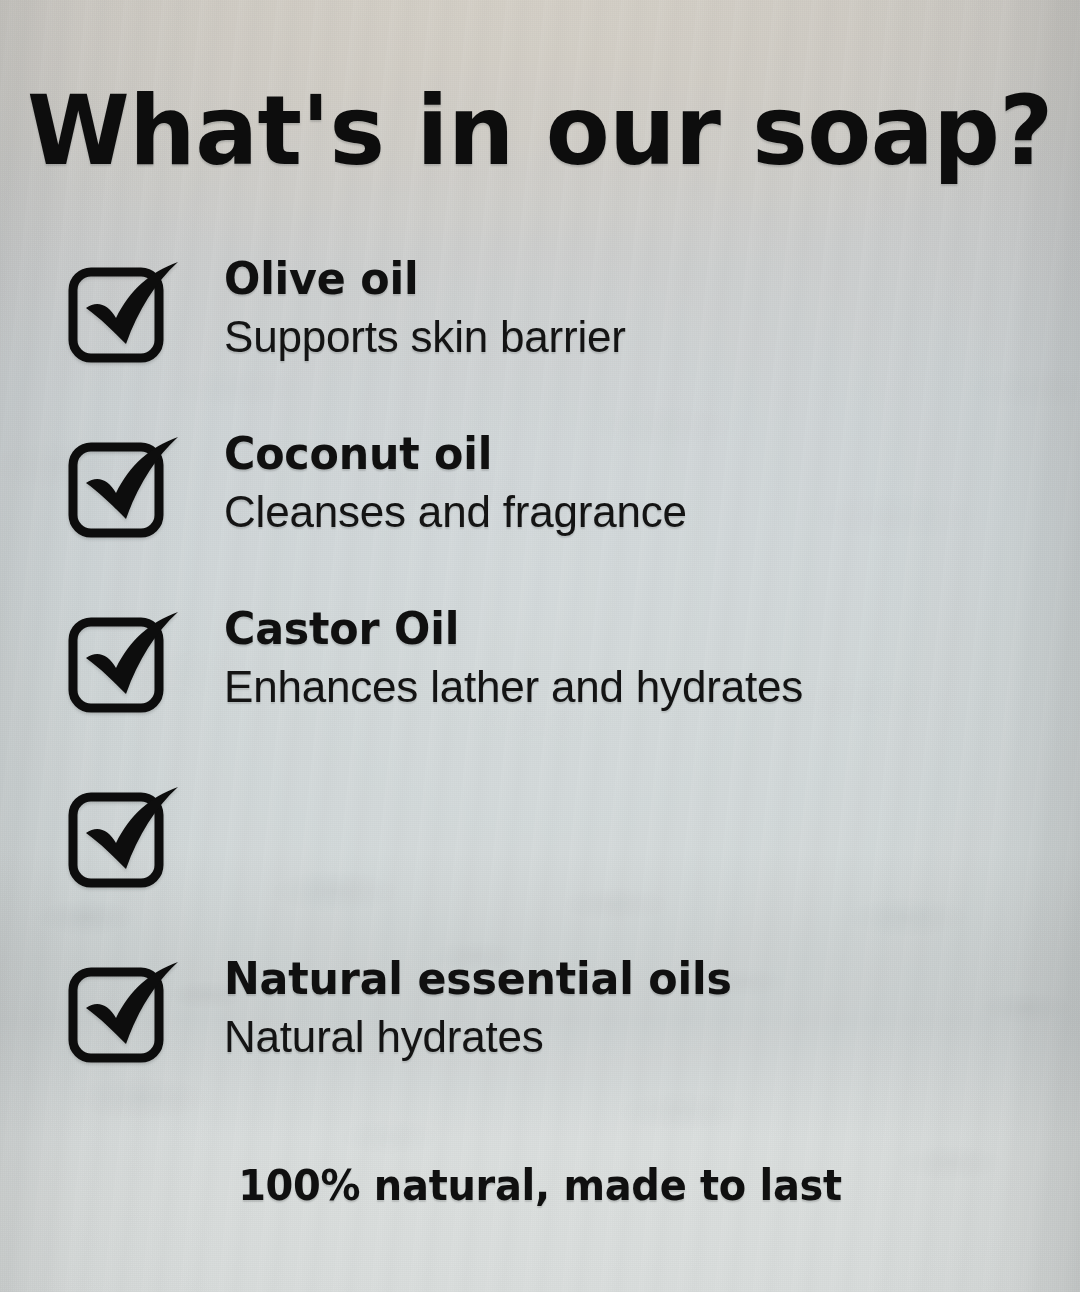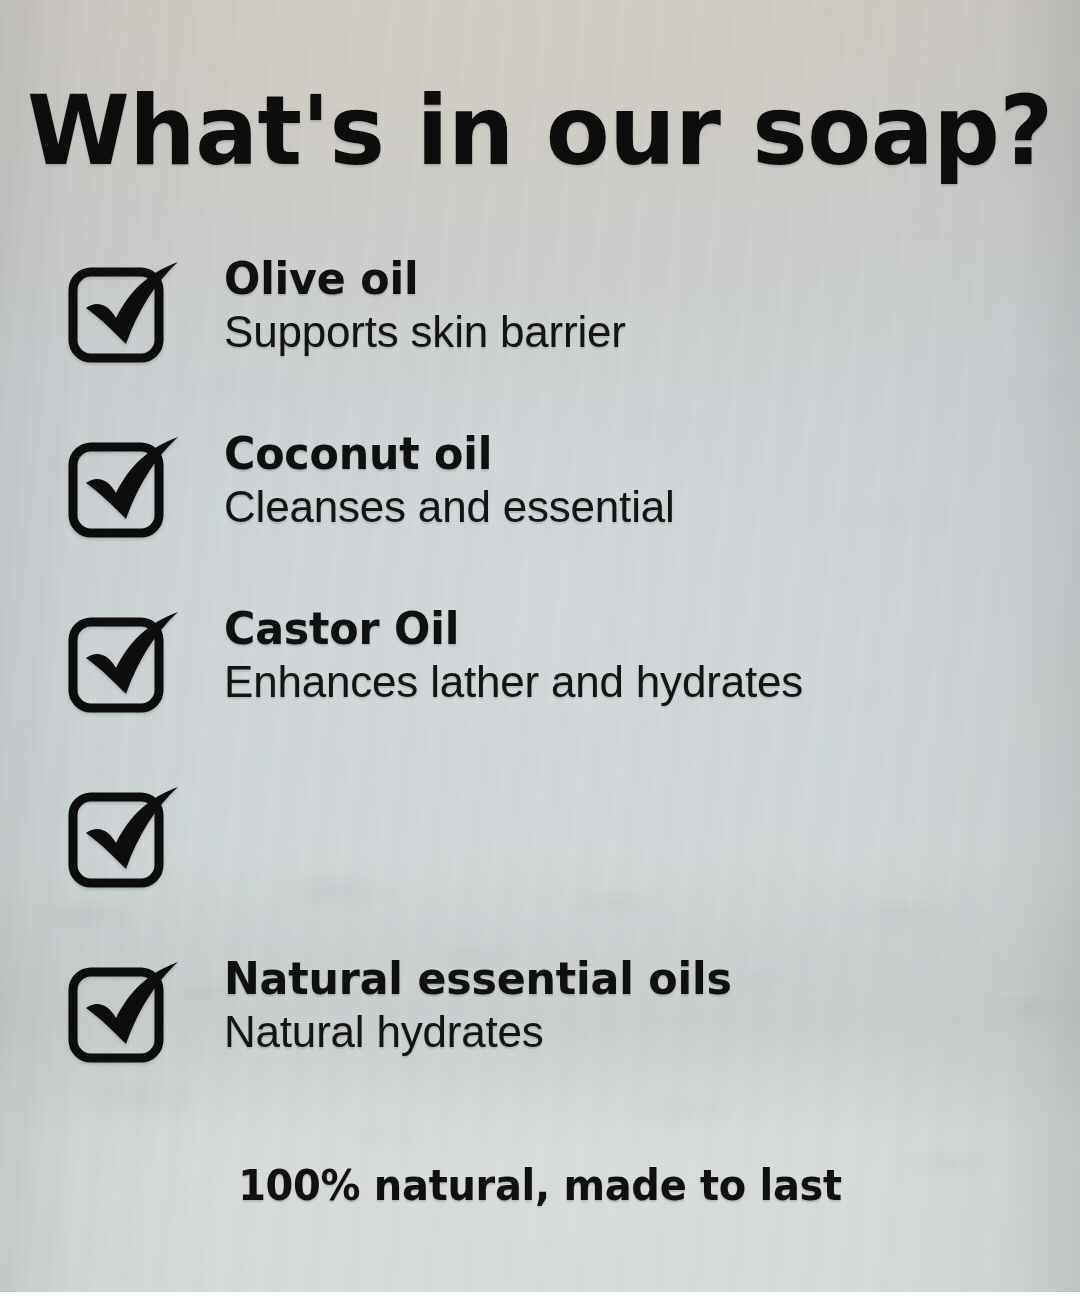--- a/index.html
+++ b/index.html
@@ -197,20 +197,21 @@
     line-height: 54px;
     letter-spacing: -0.2px;
     color: #101010;
     transform: scaleX(0.95);
     transform-origin: left center;
     white-space: nowrap;
     text-shadow: 0 1.5px 1.5px rgba(60,64,66,0.20);
   }
 
   .item-desc {
+    margin-top: 5px;
     font-family: "Liberation Sans", sans-serif;
     font-weight: 400;
     font-size: 44px;
     line-height: 52px;
     letter-spacing: -0.2px;
     color: #141414;
     white-space: nowrap;
     text-shadow: 0 1.5px 1.5px rgba(60,64,66,0.18);
   }
 
@@ -266,21 +267,21 @@
 
       <div class="item">
         <span class="checkbox">
           <svg viewBox="0 0 124 112" xmlns="http://www.w3.org/2000/svg">
             <rect x="9" y="16" width="86" height="86" rx="18" ry="18" fill="none" stroke="#0d0d0d" stroke-width="9"></rect>
             <path d="M22 52 C33 44 44 48 52 62 C66 34 86 16 114 6 C92 26 74 54 62 88 C50 76 36 62 22 52 Z" fill="#0d0d0d"></path>
           </svg>
         </span>
         <div class="item-text">
           <div class="item-title">Coconut oil</div>
-          <div class="item-desc">Cleanses and essential</div>
+          <div class="item-desc">Cleanses and fragrance</div>
         </div>
       </div>
 
       <div class="item">
         <span class="checkbox">
           <svg viewBox="0 0 124 112" xmlns="http://www.w3.org/2000/svg">
             <rect x="9" y="16" width="86" height="86" rx="18" ry="18" fill="none" stroke="#0d0d0d" stroke-width="9"></rect>
             <path d="M22 52 C33 44 44 48 52 62 C66 34 86 16 114 6 C92 26 74 54 62 88 C50 76 36 62 22 52 Z" fill="#0d0d0d"></path>
           </svg>
         </span>

